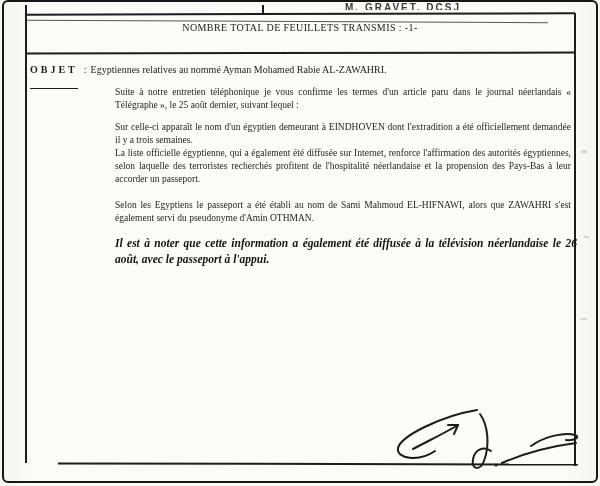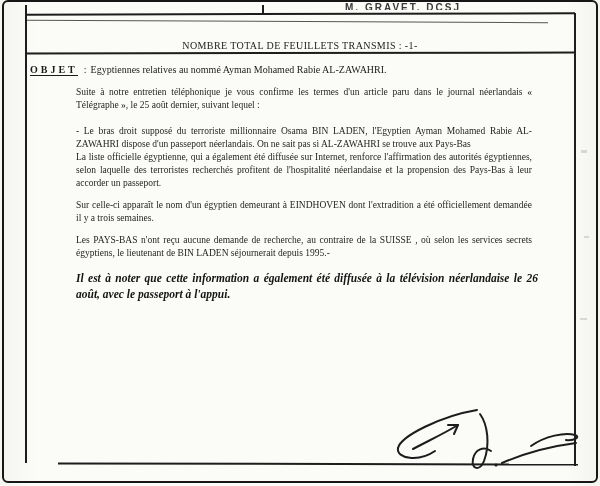--- a/index.html
+++ b/index.html
@@ -39,40 +39,40 @@
   }
   .top-fragment span {
     position: relative; top: -3px;
     font-family: "Liberation Sans", sans-serif;
     font-size: 10px; font-weight: bold; letter-spacing: 2px;
     color: #3a3a3a; filter: blur(0.6px);
     white-space: nowrap;
   }
 
   .transmittal-header {
-    position: absolute; left: 25px; top: 40px; width: 550px;
+    position: absolute; left: 25px; top: 22px; width: 550px;
     text-align: center;
     font-size: 10px; letter-spacing: 0.4px;
     color: #222;
   }
 
   .doc-body {
     position: absolute; left: 30px; top: 56px; width: 545px;
   }
   .objet-line {
     margin: 8px 0 0 0;
     font-size: 10px;
   }
   .objet-label {
     font-weight: bold; letter-spacing: 3px;
     border-bottom: 1.5px solid #1b1b1b;
-    padding-bottom: 0px;
+    padding-bottom: 13px;
   }
   .objet-colon { padding: 0 4px 0 6px; }
-  .paras { margin-left: 46px; width: 456px; }
+  .paras { margin-left: 85px; width: 456px; }
   .para {
     margin: 0; text-align: justify;
     font-size: 9.5px; line-height: 13px;
     color: #1e1e1e;
   }
   .mt-lg { margin-top: 13px; }
   .mt-md { margin-top: 11px; }
   .mt-sm { margin-top: 9px; }
   .mt-0  { margin-top: 0; }
   .final-note {
@@ -113,24 +113,23 @@
   <div class="rule vline-left"></div>
   <div class="rule vline-right"></div>
 
   <div class="doc-body">
     <p class="objet-line">
       <span class="objet-label">OBJET</span><span class="objet-colon">:</span><span>Egyptiennes relatives au nommé Ayman Mohamed Rabie AL-ZAWAHRI.</span>
     </p>
 
     <div class="paras">
       <p class="para mt-md">Suite à  notre entretien téléphonique je vous confirme les termes d'un article paru dans le journal néerlandais « Télégraphe », le 25 août dernier, suivant lequel :</p>
-      <p class="para mt-lg">- Le bras droit supposé du terroriste millionnaire Osama BIN LADEN, l'Egyptien Ayman Mohamed Rabie AL-ZAWAHRI dispose d'un passeport néerlandais. On ne sait pas si AL-ZAWAHRI se trouve aux Pays-Bas</p>
+      <p class="para mt-sm">Sur celle-ci apparaît le nom d'un égyptien demeurant à EINDHOVEN dont l'extradition a été officiellement demandée il y a trois semaines.</p>
       <p class="para mt-0">La liste officielle égyptienne, qui a également été diffusée sur Internet, renforce l'affirmation des autorités égyptiennes, selon laquelle des terroristes recherchés profitent de l'hospitalité néerlandaise et la propension des Pays-Bas à leur accorder un passeport.</p>
-      <p class="para mt-sm">Sur celle-ci apparaît le nom d'un égyptien demeurant à EINDHOVEN dont l'extradition a été officiellement demandée il y a trois semaines.</p>
-      <p class="para mt-sm">Les PAYS-BAS n'ont reçu aucune demande de recherche, au contraire de la SUISSE , où selon les services secrets égyptiens, le lieutenant de BIN LADEN séjournerait depuis 1995.-</p>
+      <p class="para mt-lg">Selon les Egyptiens le passeport a été établi au nom de Sami Mahmoud EL-HIFNAWI, alors que ZAWAHRI s'est également servi du pseudonyme d'Amin OTHMAN.</p>
       <p class="final-note">Il est à noter que cette information a également été diffusée à la télévision néerlandaise le 26 août, avec le passeport à l'appui.</p>
     </div>
   </div>
 
   <div class="rule rule-bottom"></div>
 
   <svg class="signature" viewBox="0 0 205 78" xmlns="http://www.w3.org/2000/svg">
     <g fill="none" stroke="#1c1c1c" stroke-width="2" stroke-linecap="round">
       <path d="M 94,7 C 58,13 18,33 15,45 C 13,56 36,59 52,48"></path>
       <path d="M 30,46 C 45,38 62,30 75,22"></path>

